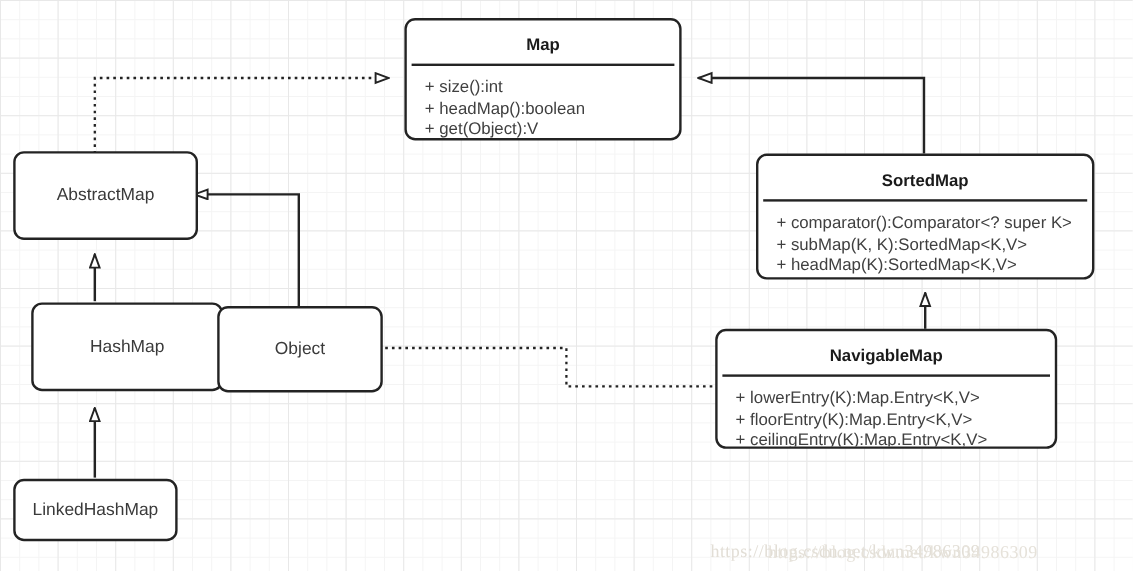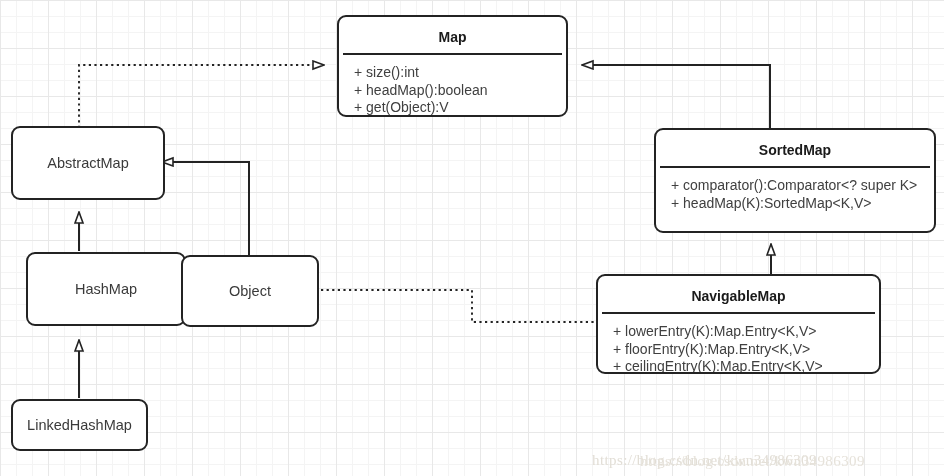--- a/index.html
+++ b/index.html
@@ -134,24 +134,25 @@
 
   <div class="node classbox" style="left:337px; top:15px; width:231px; height:102px;">
     <div class="class-header">Map</div>
     <div class="class-body">
       <div class="member">+ size():int</div>
       <div class="member">+ headMap():boolean</div>
       <div class="member">+ get(Object):V</div>
     </div>
   </div>
 
-  <div class="node classbox" style="left:630px; top:128px; width:282px; height:105px;margin-left:24px;">
+  <div class="node classbox" style="left:630px; top:128px; width:282px; height:105px;">
     <div class="class-header">SortedMap</div>
     <div class="class-body">
       <div class="member">+ comparator():Comparator&lt;? super K&gt;</div>
+      <div class="member">+ subMap(K, K):SortedMap&lt;K,V&gt;</div>
       <div class="member">+ headMap(K):SortedMap&lt;K,V&gt;</div>
     </div>
   </div>
 
   <div class="node classbox" style="left:596px; top:274px; width:285px; height:100px;">
     <div class="class-header">NavigableMap</div>
     <div class="class-body">
       <div class="member">+ lowerEntry(K):Map.Entry&lt;K,V&gt;</div>
       <div class="member">+ floorEntry(K):Map.Entry&lt;K,V&gt;</div>
       <div class="member">+ ceilingEntry(K):Map.Entry&lt;K,V&gt;</div>

